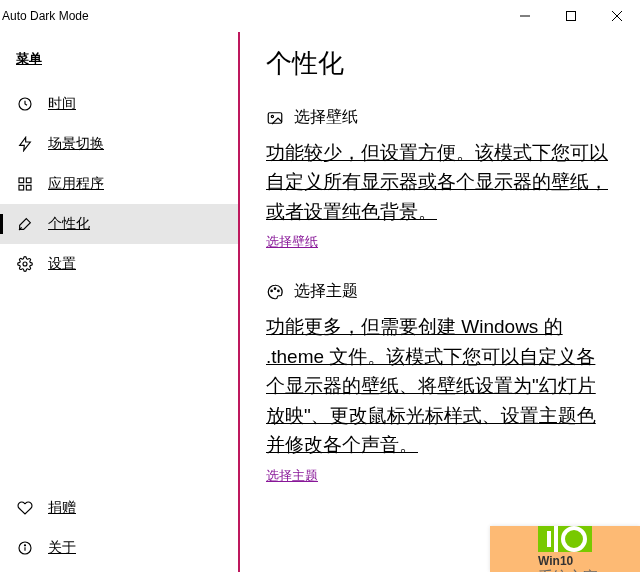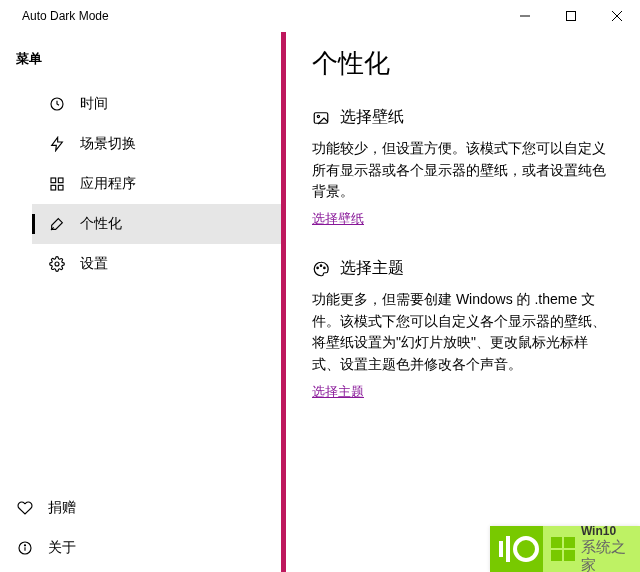--- a/index.html
+++ b/index.html
@@ -9,55 +9,55 @@
     height: 572px;
     background: #fff;
     position: relative;
     overflow: hidden;
     color: #000;
   }
   .titlebar {
     height: 32px;
     display: flex;
     align-items: center;
-    padding-left: 22px;
+    padding-left: 2px;
     font-size: 12px;
     color: #000;
   }
   .titlebar-spacer { flex: 1; }
   .win-btn {
     width: 46px;
     height: 32px;
     display: flex;
     align-items: center;
     justify-content: center;
     font-size: 11px;
     color: #000;
     cursor: default;
   }
   .win-btn svg { width: 10px; height: 10px; }
   .main-area {
     display: flex;
     height: calc(100% - 32px);
   }
   .sidebar {
-    width: 286px;
-    border-right: 5px solid #be185d;
+    width: 240px;
+    border-right: 2px solid #be185d;
     display: flex;
     flex-direction: column;
+    text-decoration: underline;
   }
   .sidebar-header {
     font-weight: 700;
     font-size: 13px;
     padding: 18px 16px 10px 16px;
   }
   .nav-list {
     list-style: none;
     padding-top: 6px;
-    padding-left: 32px;
   }
   .nav-item {
     display: flex;
     align-items: center;
     height: 40px;
     padding-left: 16px;
     font-size: 14px;
     color: #000;
     position: relative;
     cursor: default;
@@ -109,41 +109,43 @@
     margin-right: 10px;
     display: flex;
     align-items: center;
     justify-content: center;
   }
   .section-title {
     font-size: 16px;
     font-weight: 400;
   }
   .section-desc {
-    font-size: 14px;
+    font-size: 19px;
     line-height: 1.55;
     color: #000;
     margin-bottom: 6px;
+    text-decoration: underline;
   }
   .section-link {
     font-size: 13px;
     color: #881798;
     text-decoration: underline;
     cursor: pointer;
   }
   .watermark {
     position: absolute;
     right: 0;
     bottom: 0;
     width: 150px;
     height: 46px;
-    background: #bef264;
+    background: #fdba74;
     display: flex;
     align-items: center;
     box-shadow: 0 0 4px rgba(0,0,0,0.12);
+    flex-direction: column;
   }
   .wm-left {
     width: 54px;
     height: 46px;
     background: #78c900;
     display: flex;
     align-items: center;
     justify-content: center;
     gap: 3px;
     padding-left: 4px;

